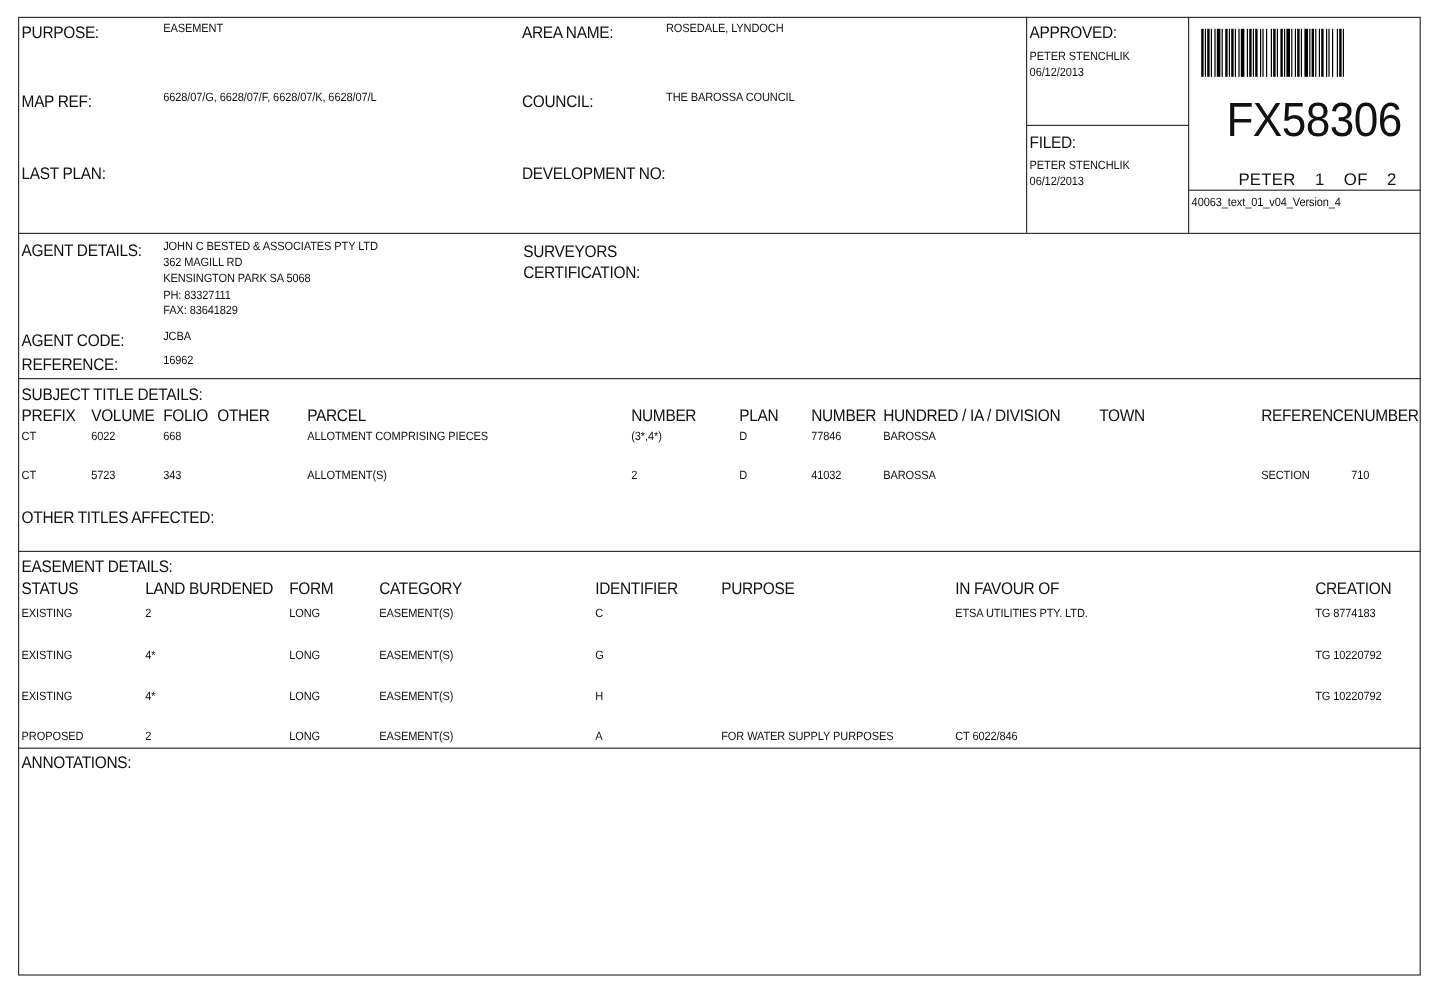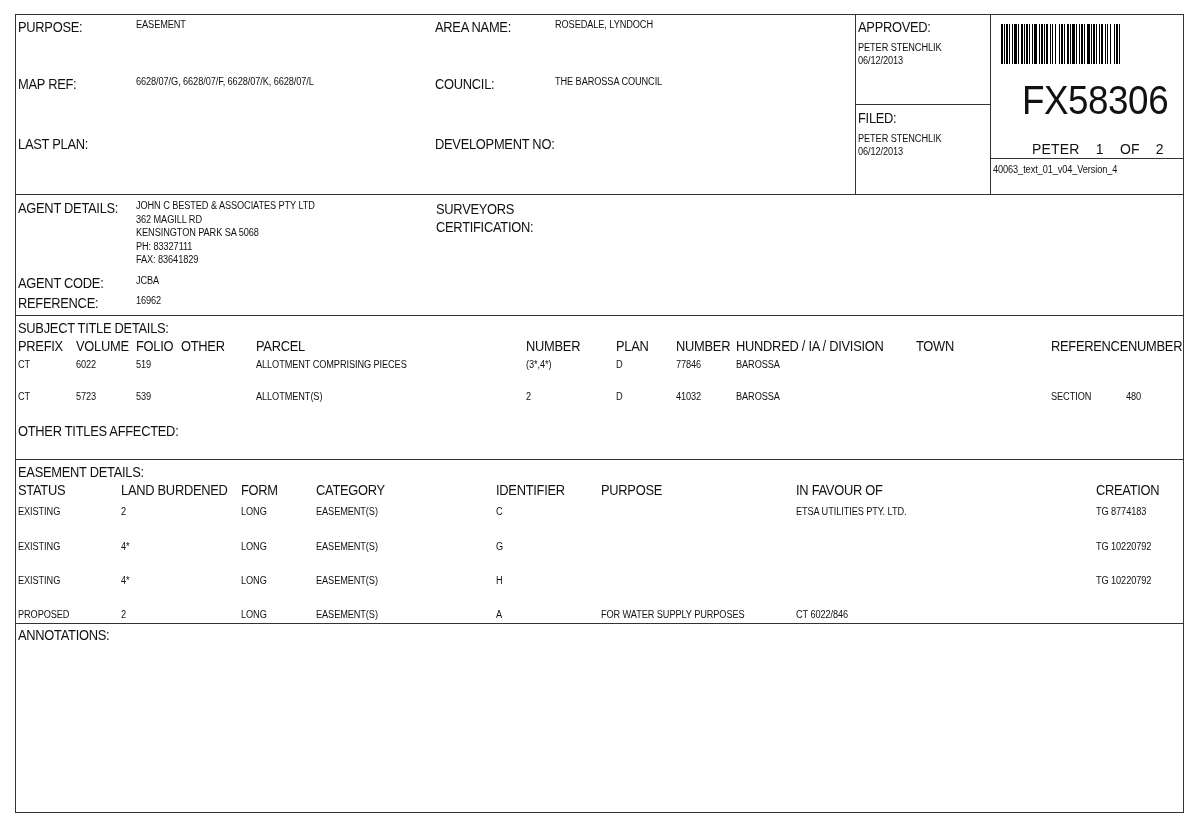--- a/index.html
+++ b/index.html
@@ -193,45 +193,45 @@
     <div class="abs hdr" style="left:676px; top:338px;">NUMBER</div>
     <div class="abs hdr" style="left:736px; top:338px;">HUNDRED / IA / DIVISION</div>
     <div class="abs hdr" style="left:916px; top:338px;">TOWN</div>
     <div class="abs hdr" style="left:1051px; top:338px;">REFERENCE</div>
     <div class="abs hdr" style="left:1128px; top:338px;">NUMBER</div>
   </div>
 
   <div>
     <div class="abs val" style="left:18px; top:359px;">CT</div>
     <div class="abs val" style="left:76px; top:359px;">6022</div>
-    <div class="abs val" style="left:136px; top:359px;">519</div>
+    <div class="abs val" style="left:136px; top:359px;">668</div>
     <div class="abs val" style="left:181px; top:359px;"></div>
     <div class="abs val" style="left:256px; top:359px;">ALLOTMENT COMPRISING PIECES</div>
     <div class="abs val" style="left:526px; top:359px;">(3*,4*)</div>
     <div class="abs val" style="left:616px; top:359px;">D</div>
     <div class="abs val" style="left:676px; top:359px;">77846</div>
     <div class="abs val" style="left:736px; top:359px;">BAROSSA</div>
     <div class="abs val" style="left:916px; top:359px;"></div>
     <div class="abs val" style="left:1051px; top:359px;"></div>
     <div class="abs val" style="left:1126px; top:359px;"></div>
   </div>
 
   <div>
     <div class="abs val" style="left:18px; top:391px;">CT</div>
     <div class="abs val" style="left:76px; top:391px;">5723</div>
-    <div class="abs val" style="left:136px; top:391px;">539</div>
+    <div class="abs val" style="left:136px; top:391px;">343</div>
     <div class="abs val" style="left:181px; top:391px;"></div>
     <div class="abs val" style="left:256px; top:391px;">ALLOTMENT(S)</div>
     <div class="abs val" style="left:526px; top:391px;">2</div>
     <div class="abs val" style="left:616px; top:391px;">D</div>
     <div class="abs val" style="left:676px; top:391px;">41032</div>
     <div class="abs val" style="left:736px; top:391px;">BAROSSA</div>
     <div class="abs val" style="left:916px; top:391px;"></div>
     <div class="abs val" style="left:1051px; top:391px;">SECTION</div>
-    <div class="abs val" style="left:1126px; top:391px;">480</div>
+    <div class="abs val" style="left:1126px; top:391px;">710</div>
   </div>
 
   <div class="abs lbl" style="left:18px; top:423px;">OTHER TITLES AFFECTED:</div>
 </section>
 
 <section>
   <div class="abs lbl" style="left:18px; top:464px;">EASEMENT DETAILS:</div>
 
   <div>
     <div class="abs hdr" style="left:18px; top:482px;">STATUS</div>

